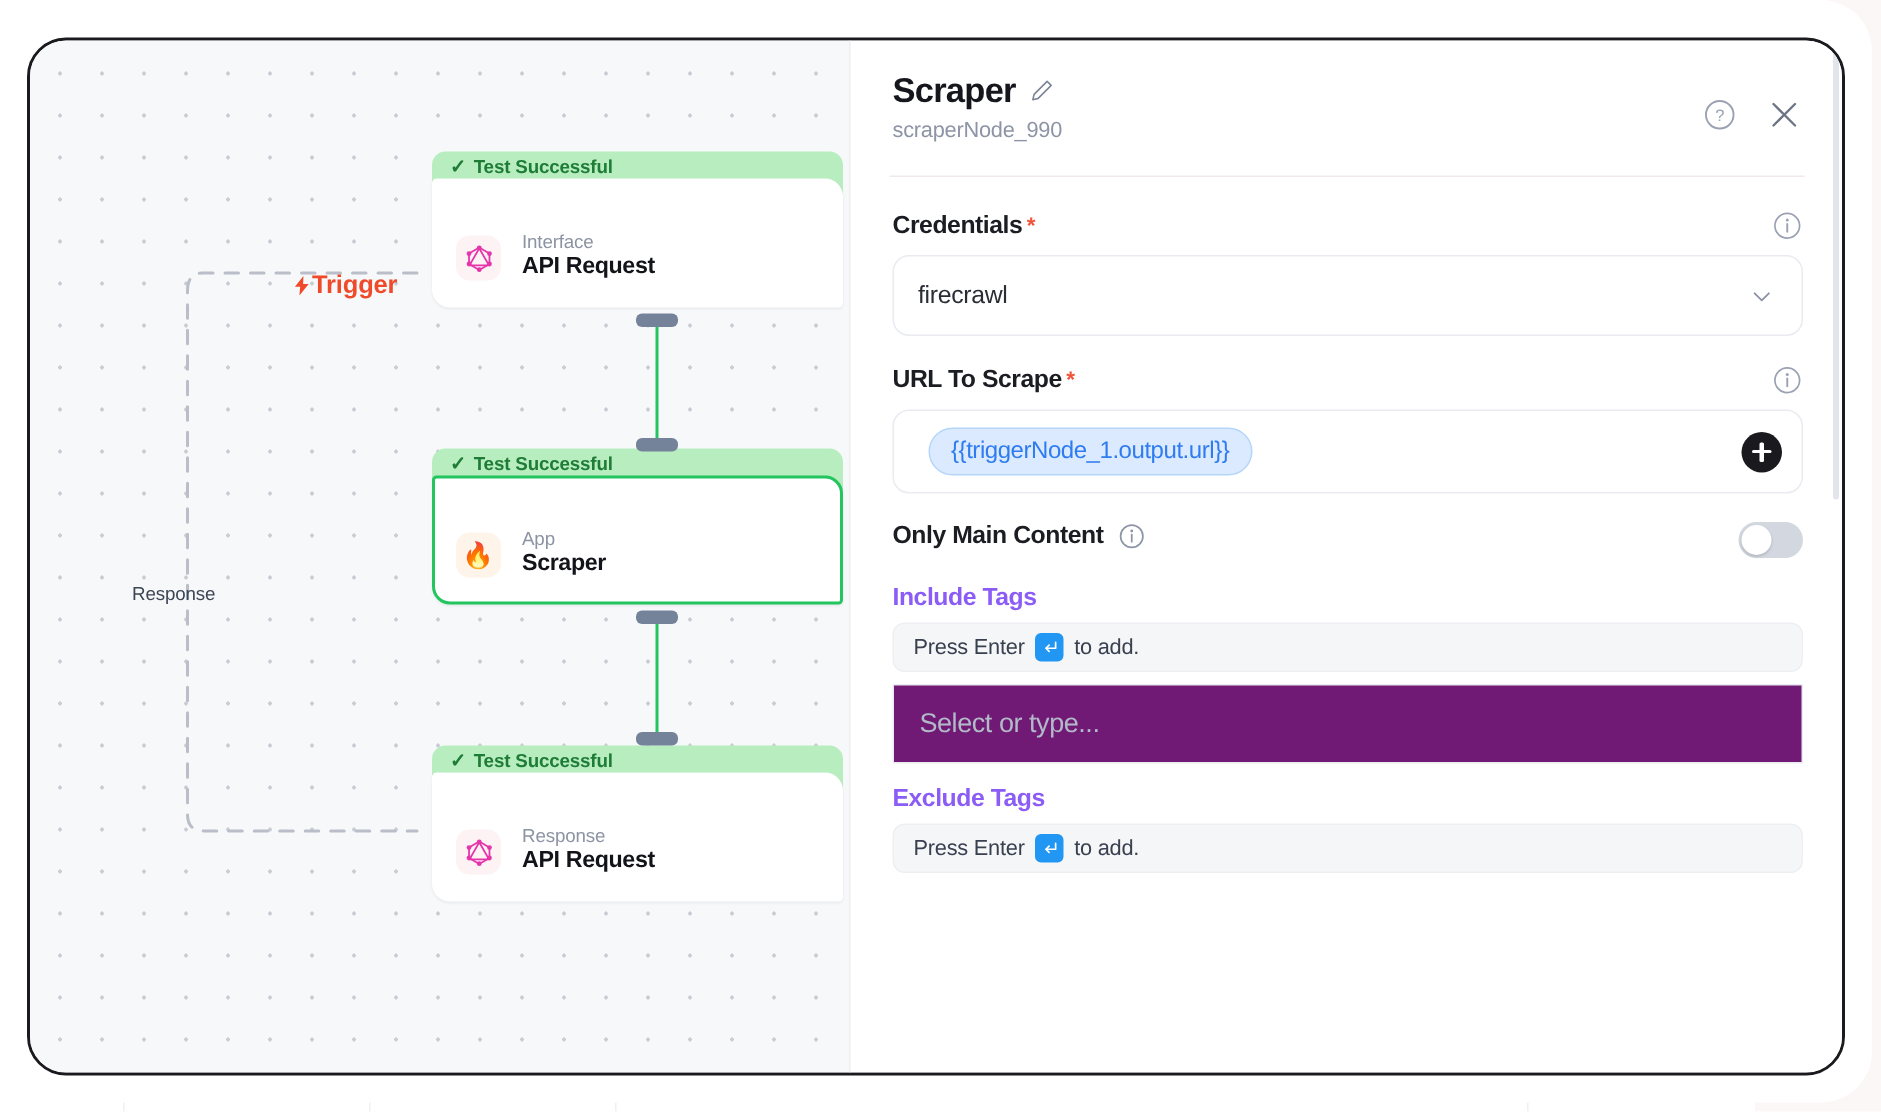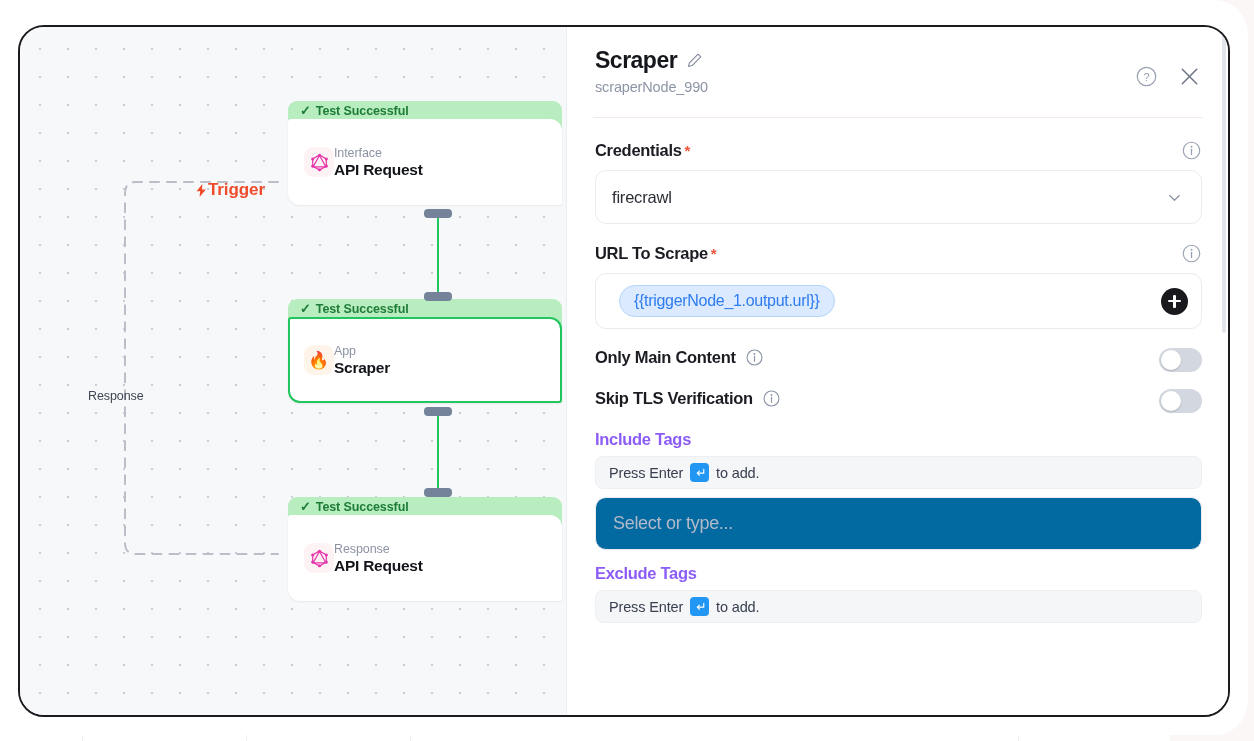--- a/index.html
+++ b/index.html
@@ -137,21 +137,22 @@
   }
 
   .node-body {
     position: relative;
     margin-top: -12px;
     background: #ffffff;
     border-radius: 3px 12px 3px 12px;
     padding: 18px 16px 18px 16px;
     min-height: 86px;
     display: flex;
-    align-items: center;
+    align-items: flex-end;
+    gap: 14px;
     box-shadow: 0 1px 2px rgba(20,24,40,0.07);
   }
   .node.selected .node-body {
     border: 2px solid #22c55e;
     padding: 16px 14px;
   }
 
   .node-icon {
     width: 30px; height: 30px;
     border-radius: 9px;
@@ -398,25 +399,25 @@
     display: inline-flex;
     align-items: center;
     justify-content: center;
     flex: 0 0 19px;
   }
 
   .tag-input {
     margin-top: 8px;
     height: 53px;
     border: 1px solid #e9ebf0;
-    border-radius: 11px;
+    border-radius: 1px;
     display: flex;
     align-items: center;
     padding: 0 17px;
-    background: #0369a1;
+    background: #701a75;
     cursor: text;
   }
   .tag-input-placeholder {
     font-size: 18px;
     color: #b2b9c8;
     letter-spacing: -0.3px;
   }
 
   .spacer-14 { height: 14px; }
 
@@ -620,33 +621,20 @@
                 <circle cx="12" cy="12" r="9.4" fill="none" stroke="#8d95a6" stroke-width="1.4"></circle>
                 <circle cx="12" cy="7.6" r="1.2" fill="#8d95a6"></circle>
                 <path d="M12 10.6 V16.6" stroke="#8d95a6" stroke-width="1.5" stroke-linecap="round"></path>
               </svg>
             </span>
             <div class="switch">
               <div class="knob"></div>
             </div>
           </div>
 
-          <div class="toggle-row">
-            <span class="toggle-label">
-              <span>Skip TLS Verification</span>
-              <svg width="19" height="19" viewBox="0 0 24 24">
-                <circle cx="12" cy="12" r="9.4" fill="none" stroke="#8d95a6" stroke-width="1.4"></circle>
-                <circle cx="12" cy="7.6" r="1.2" fill="#8d95a6"></circle>
-                <path d="M12 10.6 V16.6" stroke="#8d95a6" stroke-width="1.5" stroke-linecap="round"></path>
-              </svg>
-            </span>
-            <div class="switch">
-              <div class="knob"></div>
-            </div>
-          </div>
 
           <div>
             <div class="tags-label">Include Tags</div>
             <div class="hint-bar">
               <span>Press Enter</span>
               <span class="enter-key">
                 <svg width="12" height="12" viewBox="0 0 16 16">
                   <path d="M13 3 V8.2 H4.6" fill="none" stroke="#ffffff" stroke-width="1.5" stroke-linecap="round" stroke-linejoin="round"></path>
                   <path d="M7.2 5.4 L4.4 8.2 L7.2 11" fill="none" stroke="#ffffff" stroke-width="1.5" stroke-linecap="round" stroke-linejoin="round"></path>
                 </svg>

